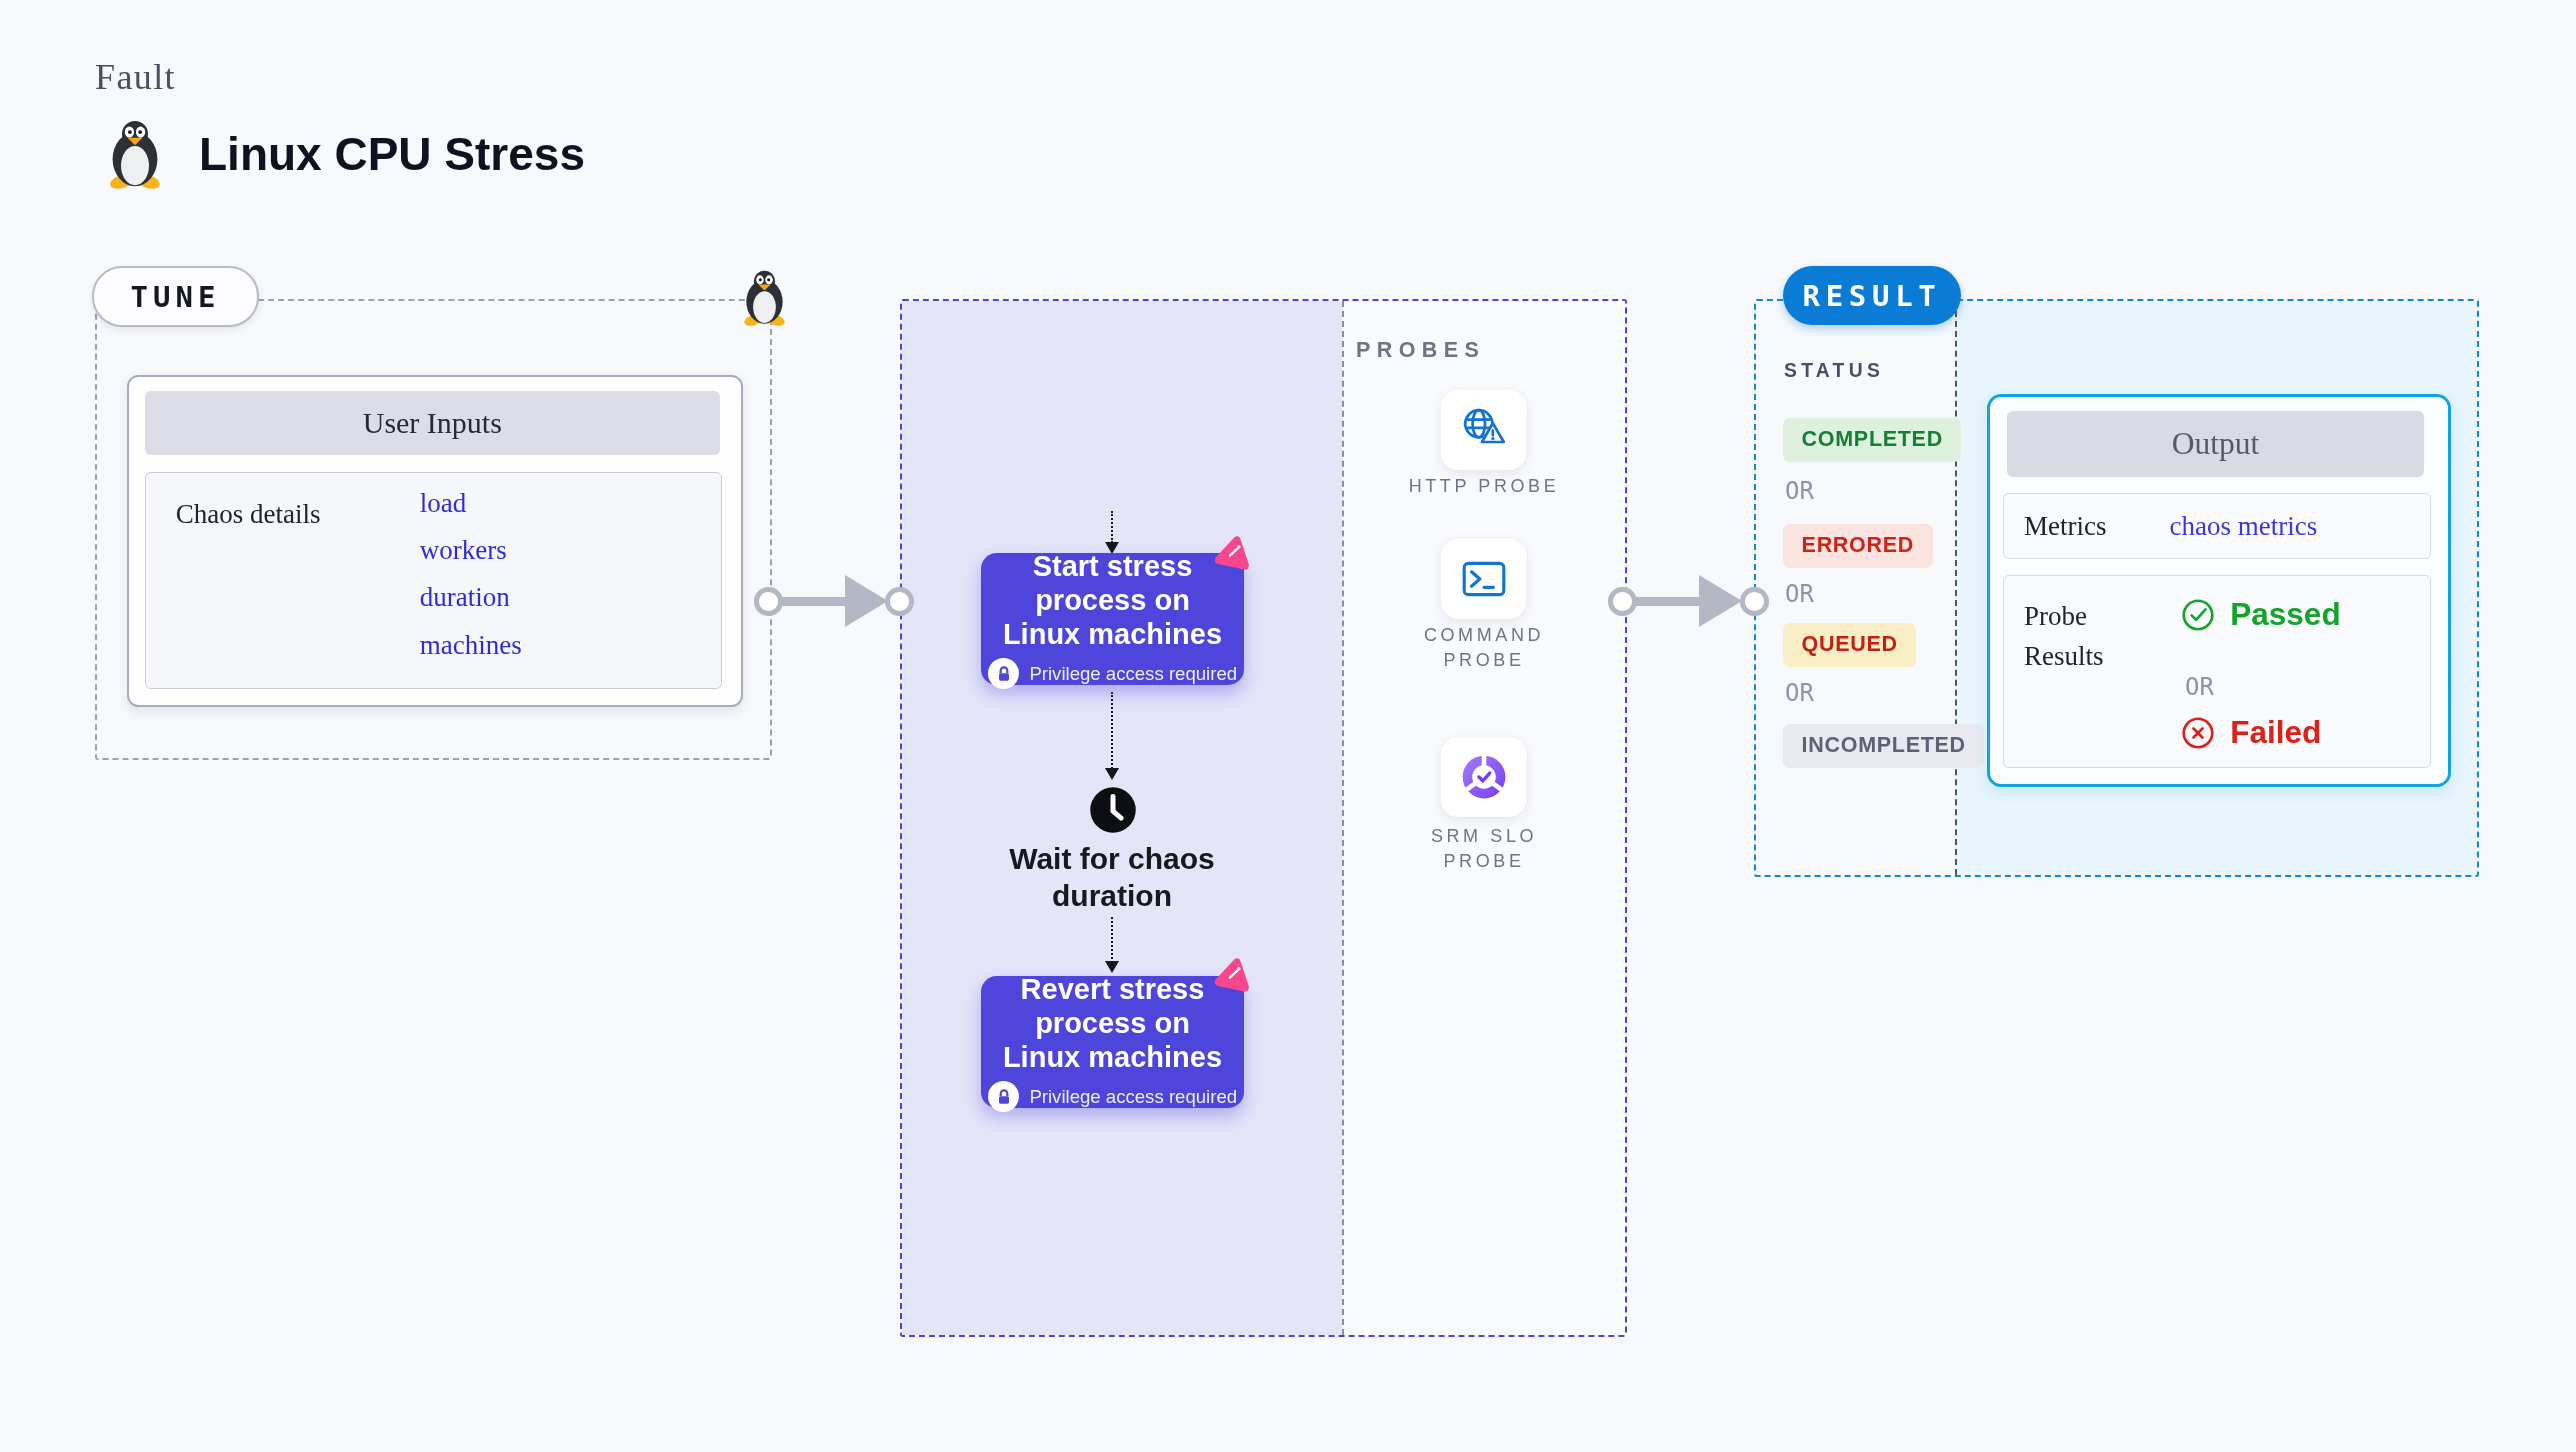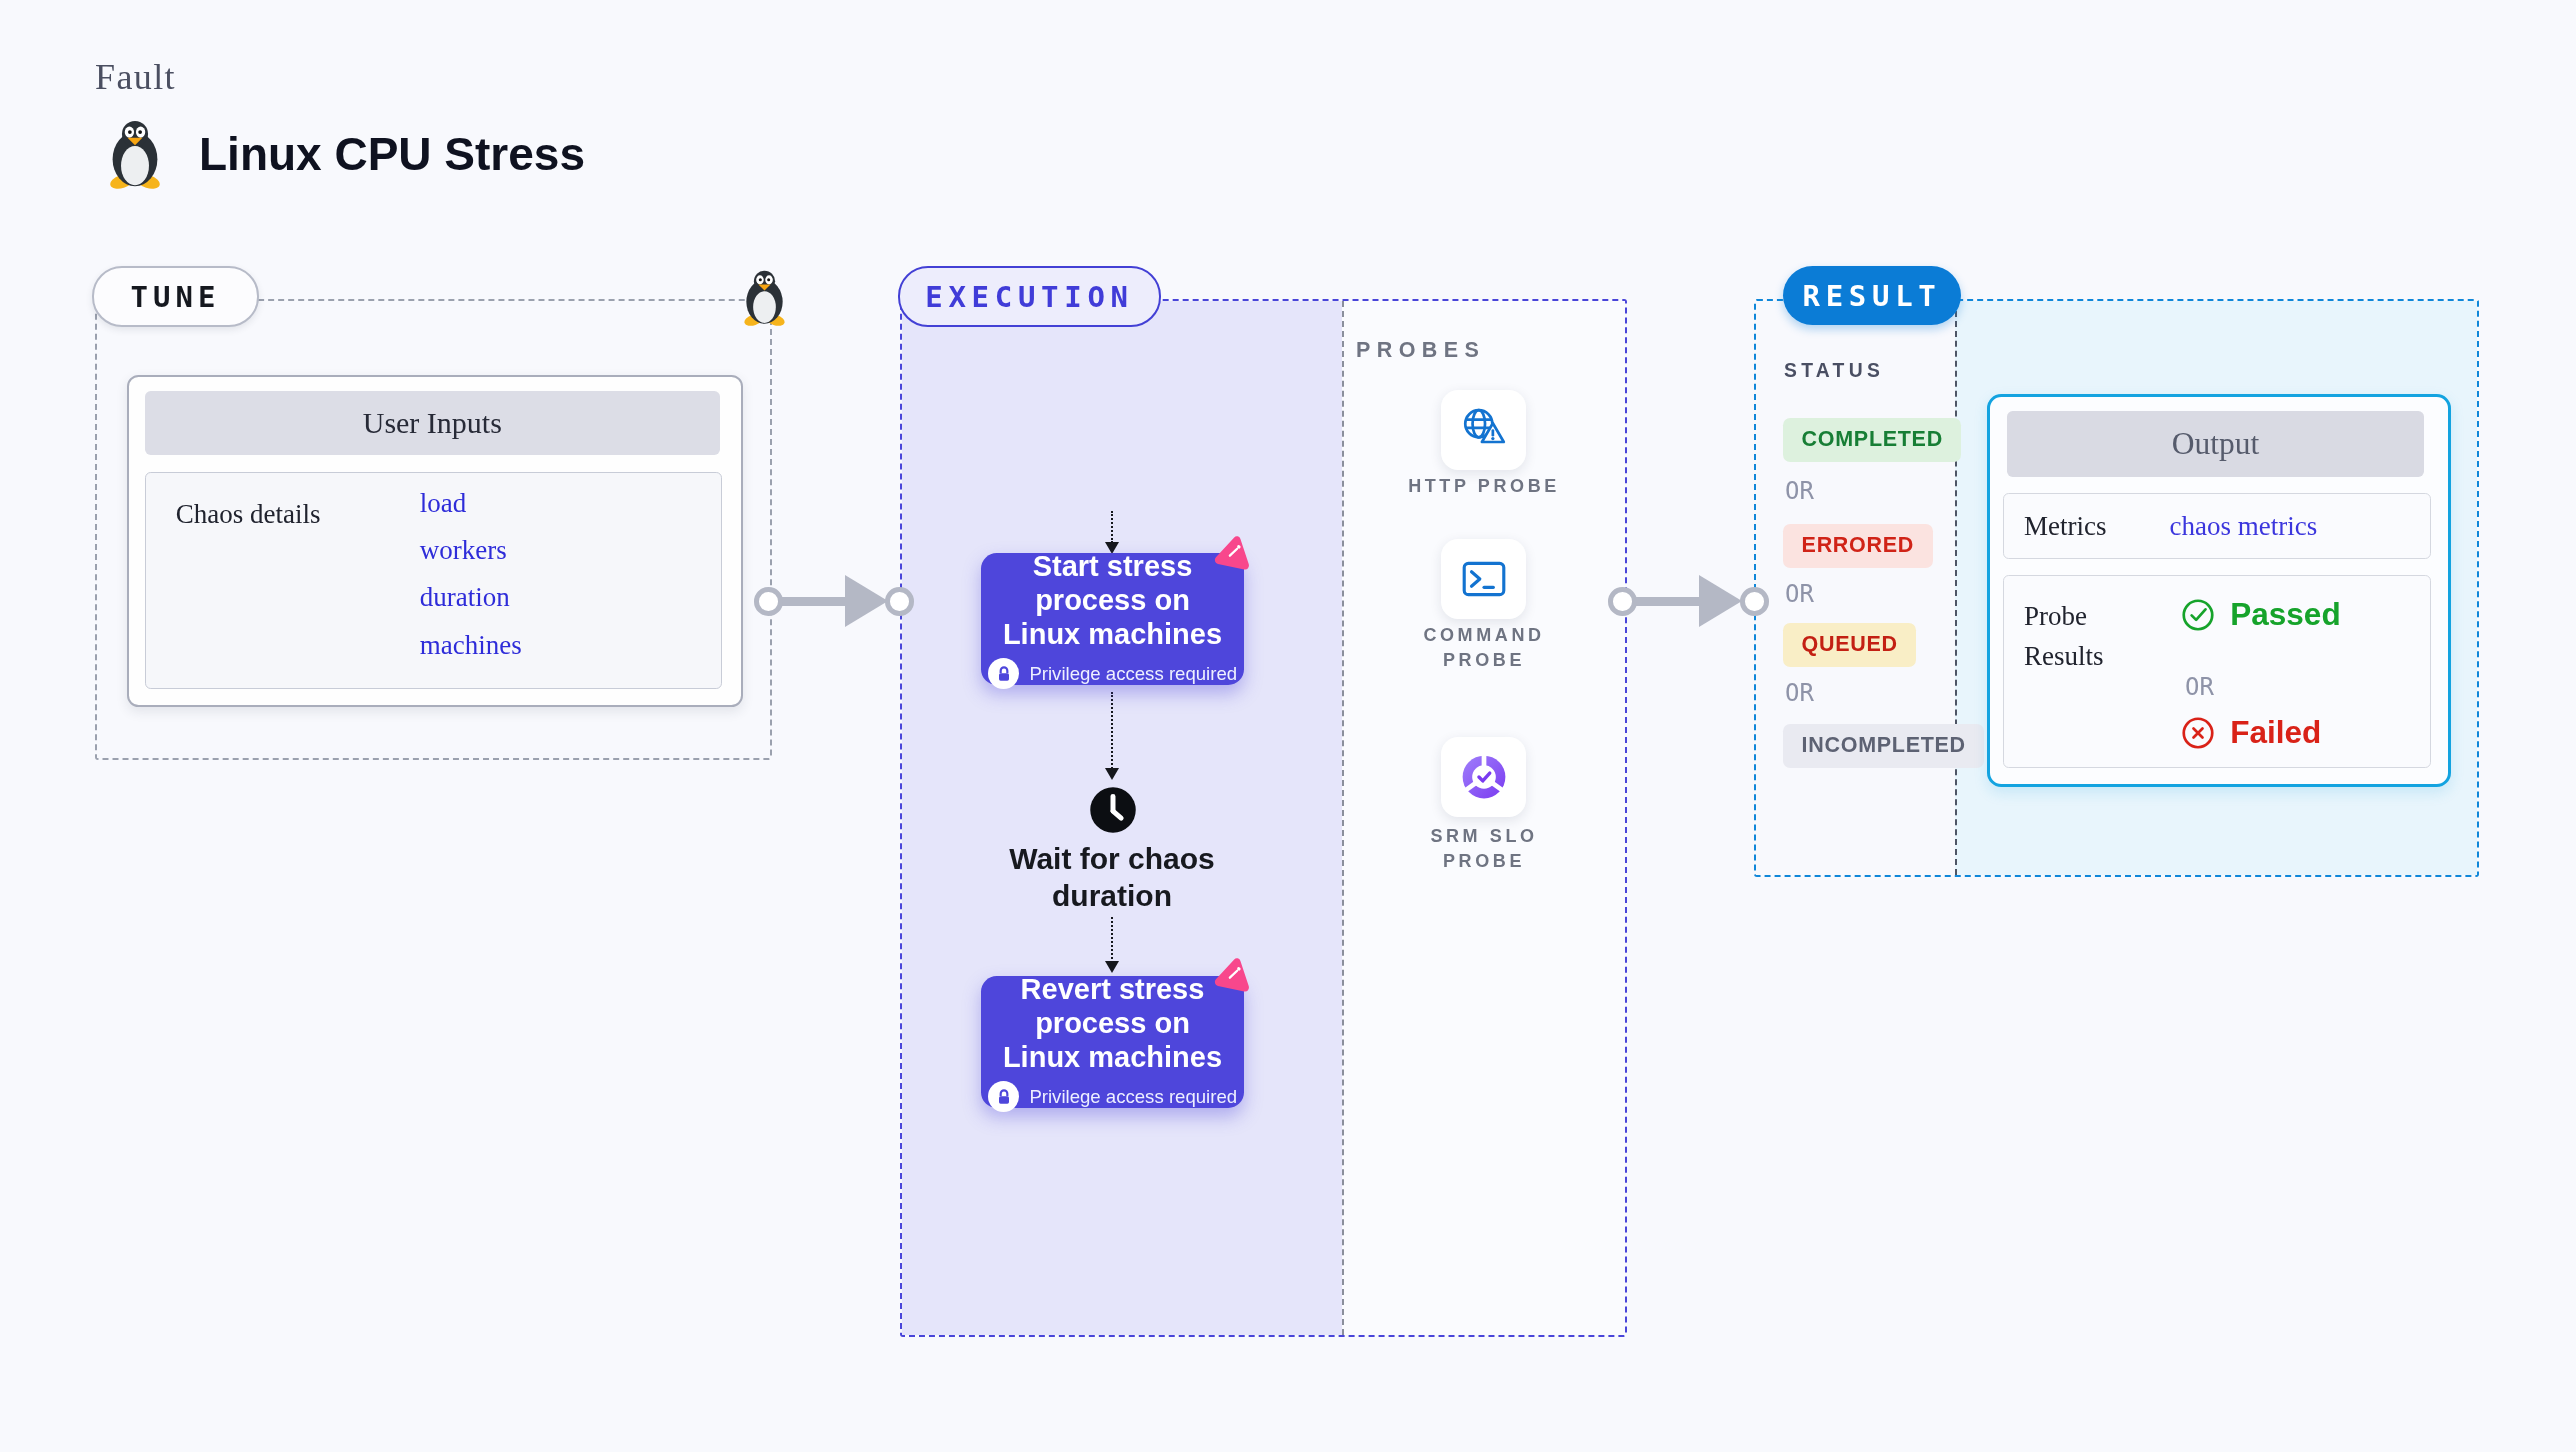--- a/index.html
+++ b/index.html
@@ -59,21 +59,21 @@
   .lock-circle{width:31.5px;height:31.5px;border-radius:50%;background:#fff;display:flex;
                align-items:center;justify-content:center;}
   .priv-note{font-size:18.6px;color:#eef0ff;}
   .pink-badge{width:42px;height:42px;transform:rotate(12deg);z-index:4;}
   .clock-wrap{left:1087px;top:784px;width:52px;height:52px;}
 
   
   .probes-title{left:1356px;top:338px;font-size:21.5px;font-weight:bold;color:#6f7482;letter-spacing:6.4px;}
   .probe-card{left:1441px;width:85px;height:80px;background:#fff;border-radius:17px;
               box-shadow:0 3.6px 11.5px rgba(25,35,65,.10);display:flex;align-items:center;justify-content:center;}
-  .probe-label{left:1398px;width:172px;font-size:18px;font-weight:bold;color:#6f7482;
+  .probe-label{left:1398px;width:172px;font-size:18px;font-weight:normal;color:#6f7482;
                letter-spacing:3.6px;text-align:center;line-height:25px;}
 
   
   .result-box{left:1754px;top:299px;width:721px;height:574px;border:2.9px dashed #0f87d9;border-radius:2.9px;}
   .result-fill{left:199px;top:0;right:0;bottom:0;background:#e8f5fc;border-left:2.1px dashed #4e5565;}
   .status-title{left:1784px;top:360px;font-size:19.3px;font-weight:bold;color:#4a4f63;letter-spacing:4.3px;}
   .badge{left:1783px;padding:9.3px 18.6px;border-radius:7.2px;font-size:21.5px;font-weight:bold;letter-spacing:0.7px;}
   .badge-completed{top:418px;background:#ddf1de;color:#177e35;}
   .badge-errored{top:524px;background:#fbe3e0;color:#d02317;}
   .badge-queued{top:623px;background:#f9eec6;color:#c32013;}
@@ -149,21 +149,20 @@
 
   <div class="abs conn-line" style="left:777px;top:597px;width:73px;"></div>
   <div class="abs conn-head" style="left:845px;top:575px;"></div>
   <div class="abs conn-dot" style="left:754px;top:587px;"></div>
   <div class="abs conn-dot" style="left:885px;top:587px;"></div>
 
   <div class="abs exec-box">
     <div class="abs exec-fill"></div>
     <div class="abs probes-area"></div>
   </div>
-  <div class="abs pill exec-pill">EXECUTION</div>
 
 
   <div class="abs vconn" style="left:1111px;top:511px;height:31.5px;"></div>
   <div class="abs varrow" style="left:1105px;top:542px;"></div>
 
   <div class="abs step-box" style="left:981px;top:553px;">
     <div class="ttl" style="width:236px;">Start stress process on Linux machines</div>
     <div class="priv-row">
       <span class="lock-circle">
         <svg width="20" height="20" viewBox="0 0 24 24">

